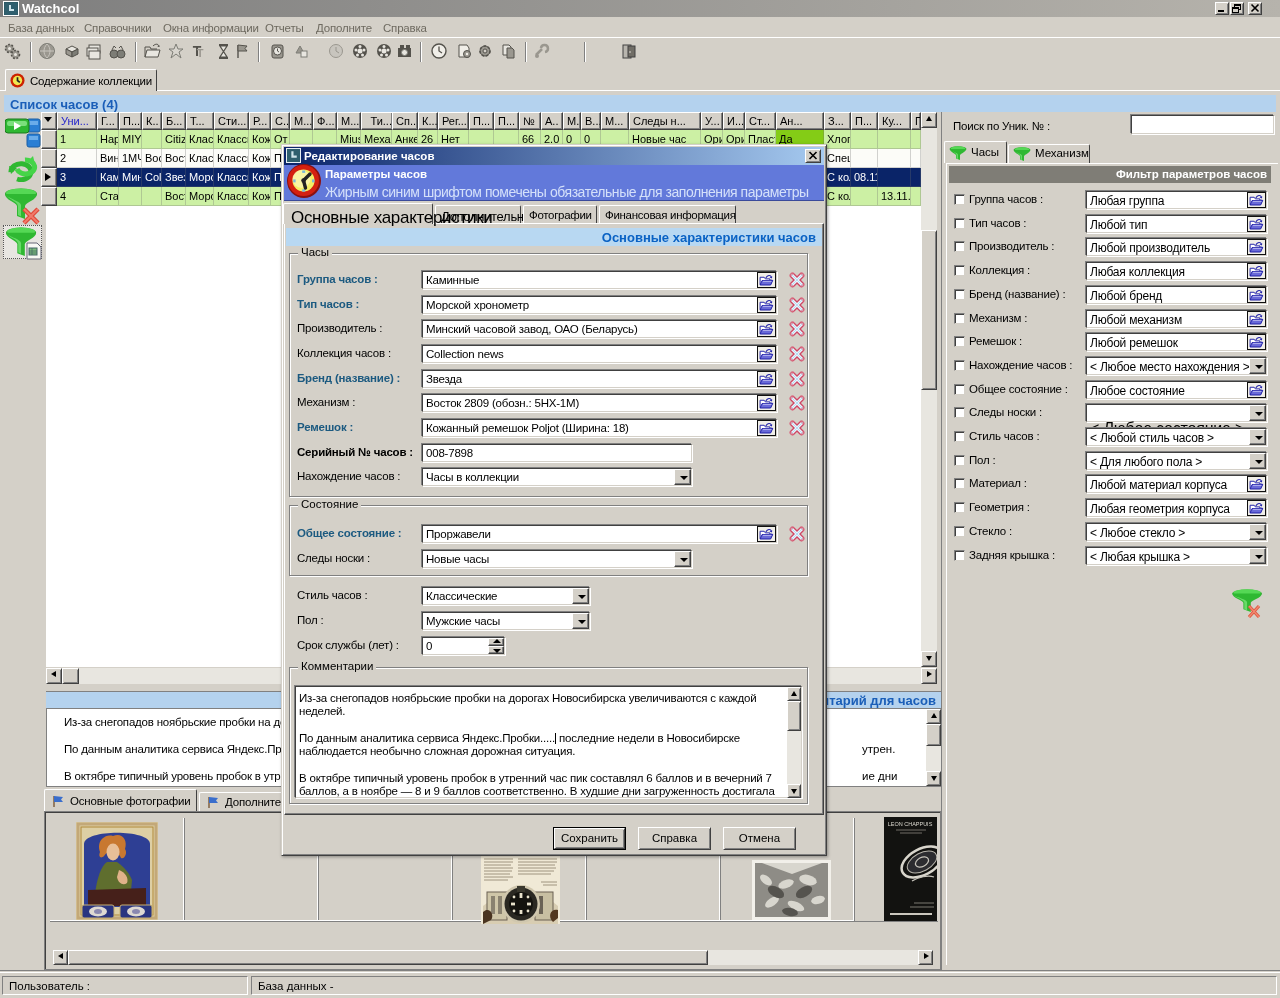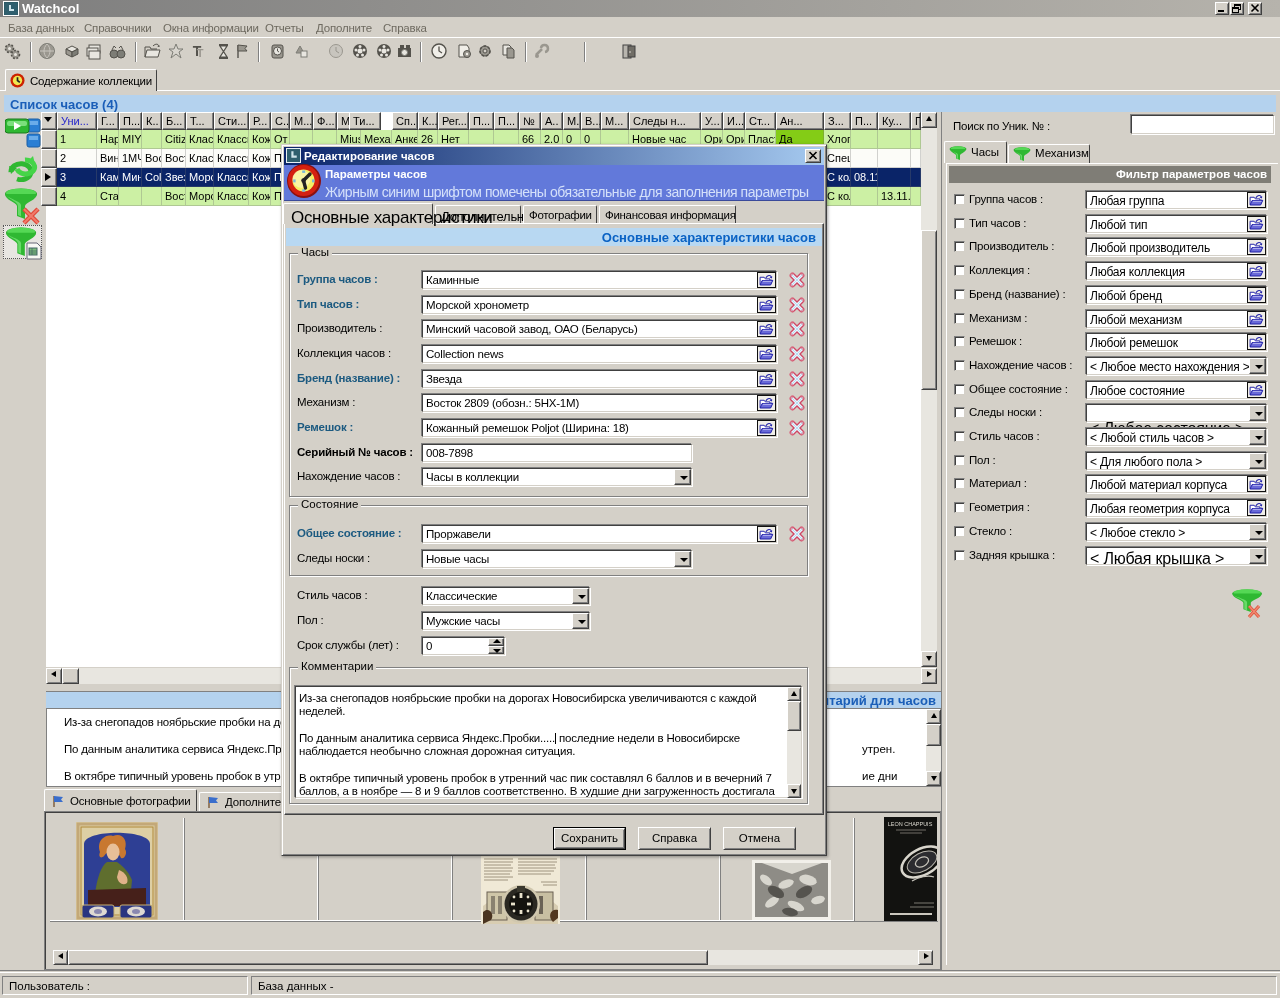--- a/index.html
+++ b/index.html
@@ -233,21 +233,21 @@
 <div class="hcell" style="left:78px;width:23px;">П...</div>
 <div class="hcell" style="left:101px;width:20px;">К..</div>
 <div class="hcell" style="left:121px;width:24px;">Б...</div>
 <div class="hcell" style="left:145px;width:28px;">Т...</div>
 <div class="hcell" style="left:173px;width:35px;">Сти...</div>
 <div class="hcell" style="left:208px;width:22px;">Р...</div>
 <div class="hcell" style="left:230px;width:19px;">С..</div>
 <div class="hcell" style="left:249px;width:23px;">М...</div>
 <div class="hcell" style="left:272px;width:24px;">Ф...</div>
 <div class="hcell" style="left:296px;width:24px;">М...</div>
-<div class="hcell" style="left:308px;width:32px;">Ти...</div>
+<div class="hcell" style="left:320px;width:32px;text-align:right;">Ти...</div>
 <div class="hcell" style="left:351px;width:26px;">Сп...</div>
 <div class="hcell" style="left:377px;width:20px;">К...</div>
 <div class="hcell" style="left:397px;width:31px;">Рег...</div>
 <div class="hcell" style="left:428px;width:25px;">П...</div>
 <div class="hcell" style="left:453px;width:25px;">П...</div>
 <div class="hcell" style="left:478px;width:22px;">№</div>
 <div class="hcell" style="left:500px;width:22px;">А..</div>
 <div class="hcell" style="left:522px;width:18px;">М..</div>
 <div class="hcell" style="left:540px;width:20px;">В...</div>
 <div class="hcell" style="left:560px;width:28px;">М...</div>
@@ -730,21 +730,21 @@
       </svg></div>
   </div>
 <div class="cbx" style="left:954px;top:525.7999999999998px;"></div>
 <div class="abs rlab" style="left:969px;top:524.7999999999998px;">Стекло :</div>
 <div class="abs field" style="left:1086px;top:522.7999999999998px;width:181px;height:18px;"></div>
 <div class="abs" style="left:1090px;top:525.7999999999998px;font-size:12px;letter-spacing:-0.2px;white-space:nowrap;">&lt; Любое стекло &gt;</div>
 <div class="abs ddarr" style="left:1249px;top:523.7999999999998px;width:17px;height:16px;"></div>
 <div class="cbx" style="left:954px;top:549.4999999999999px;"></div>
 <div class="abs rlab" style="left:969px;top:548.4999999999999px;">Задняя крышка :</div>
 <div class="abs field" style="left:1086px;top:546.4999999999999px;width:181px;height:18px;"></div>
-<div class="abs" style="left:1090px;top:549.4999999999999px;font-size:16px;letter-spacing:-0.2px;white-space:nowrap;">&lt; Любая крышка &gt;</div>
+<div class="abs" style="left:1090px;top:549.4999999999999px;font-size:12px;letter-spacing:-0.2px;white-space:nowrap;">&lt; Любая крышка &gt;</div>
 <div class="abs ddarr" style="left:1249px;top:547.4999999999999px;width:17px;height:16px;"></div>
 <svg class="abs" style="left:1231px;top:589px" width="34" height="24" viewBox="0 0 36 26">
 <ellipse cx="17" cy="5" rx="16" ry="4.5" fill="#28a428"></ellipse>
     <ellipse cx="17" cy="4" rx="15" ry="3.8" fill="#55d855"></ellipse>
 <path d="M1 5 C1 10 12 12 13 15 L13 22 L21 25 L21 15 C22 12 33 10 33 5 Z" fill="#2fb832"></path>
 <path d="M3 7 C6 10 13 11 14 15 L14 22 L17 23 L17 14 C16 11 6 9 3 7 Z" fill="#7fe87f" opacity=".7"></path>
   </svg>
 <svg class="abs" style="left:1246px;top:604px" width="16" height="15" viewBox="0 0 16 15">
     <path d="M3 2 L13 13 M13 2 L3 13" stroke="#e05840" stroke-width="3.2"></path>
     <path d="M3 2 L13 13 M13 2 L3 13" stroke="#f08a72" stroke-width="1.2"></path>

